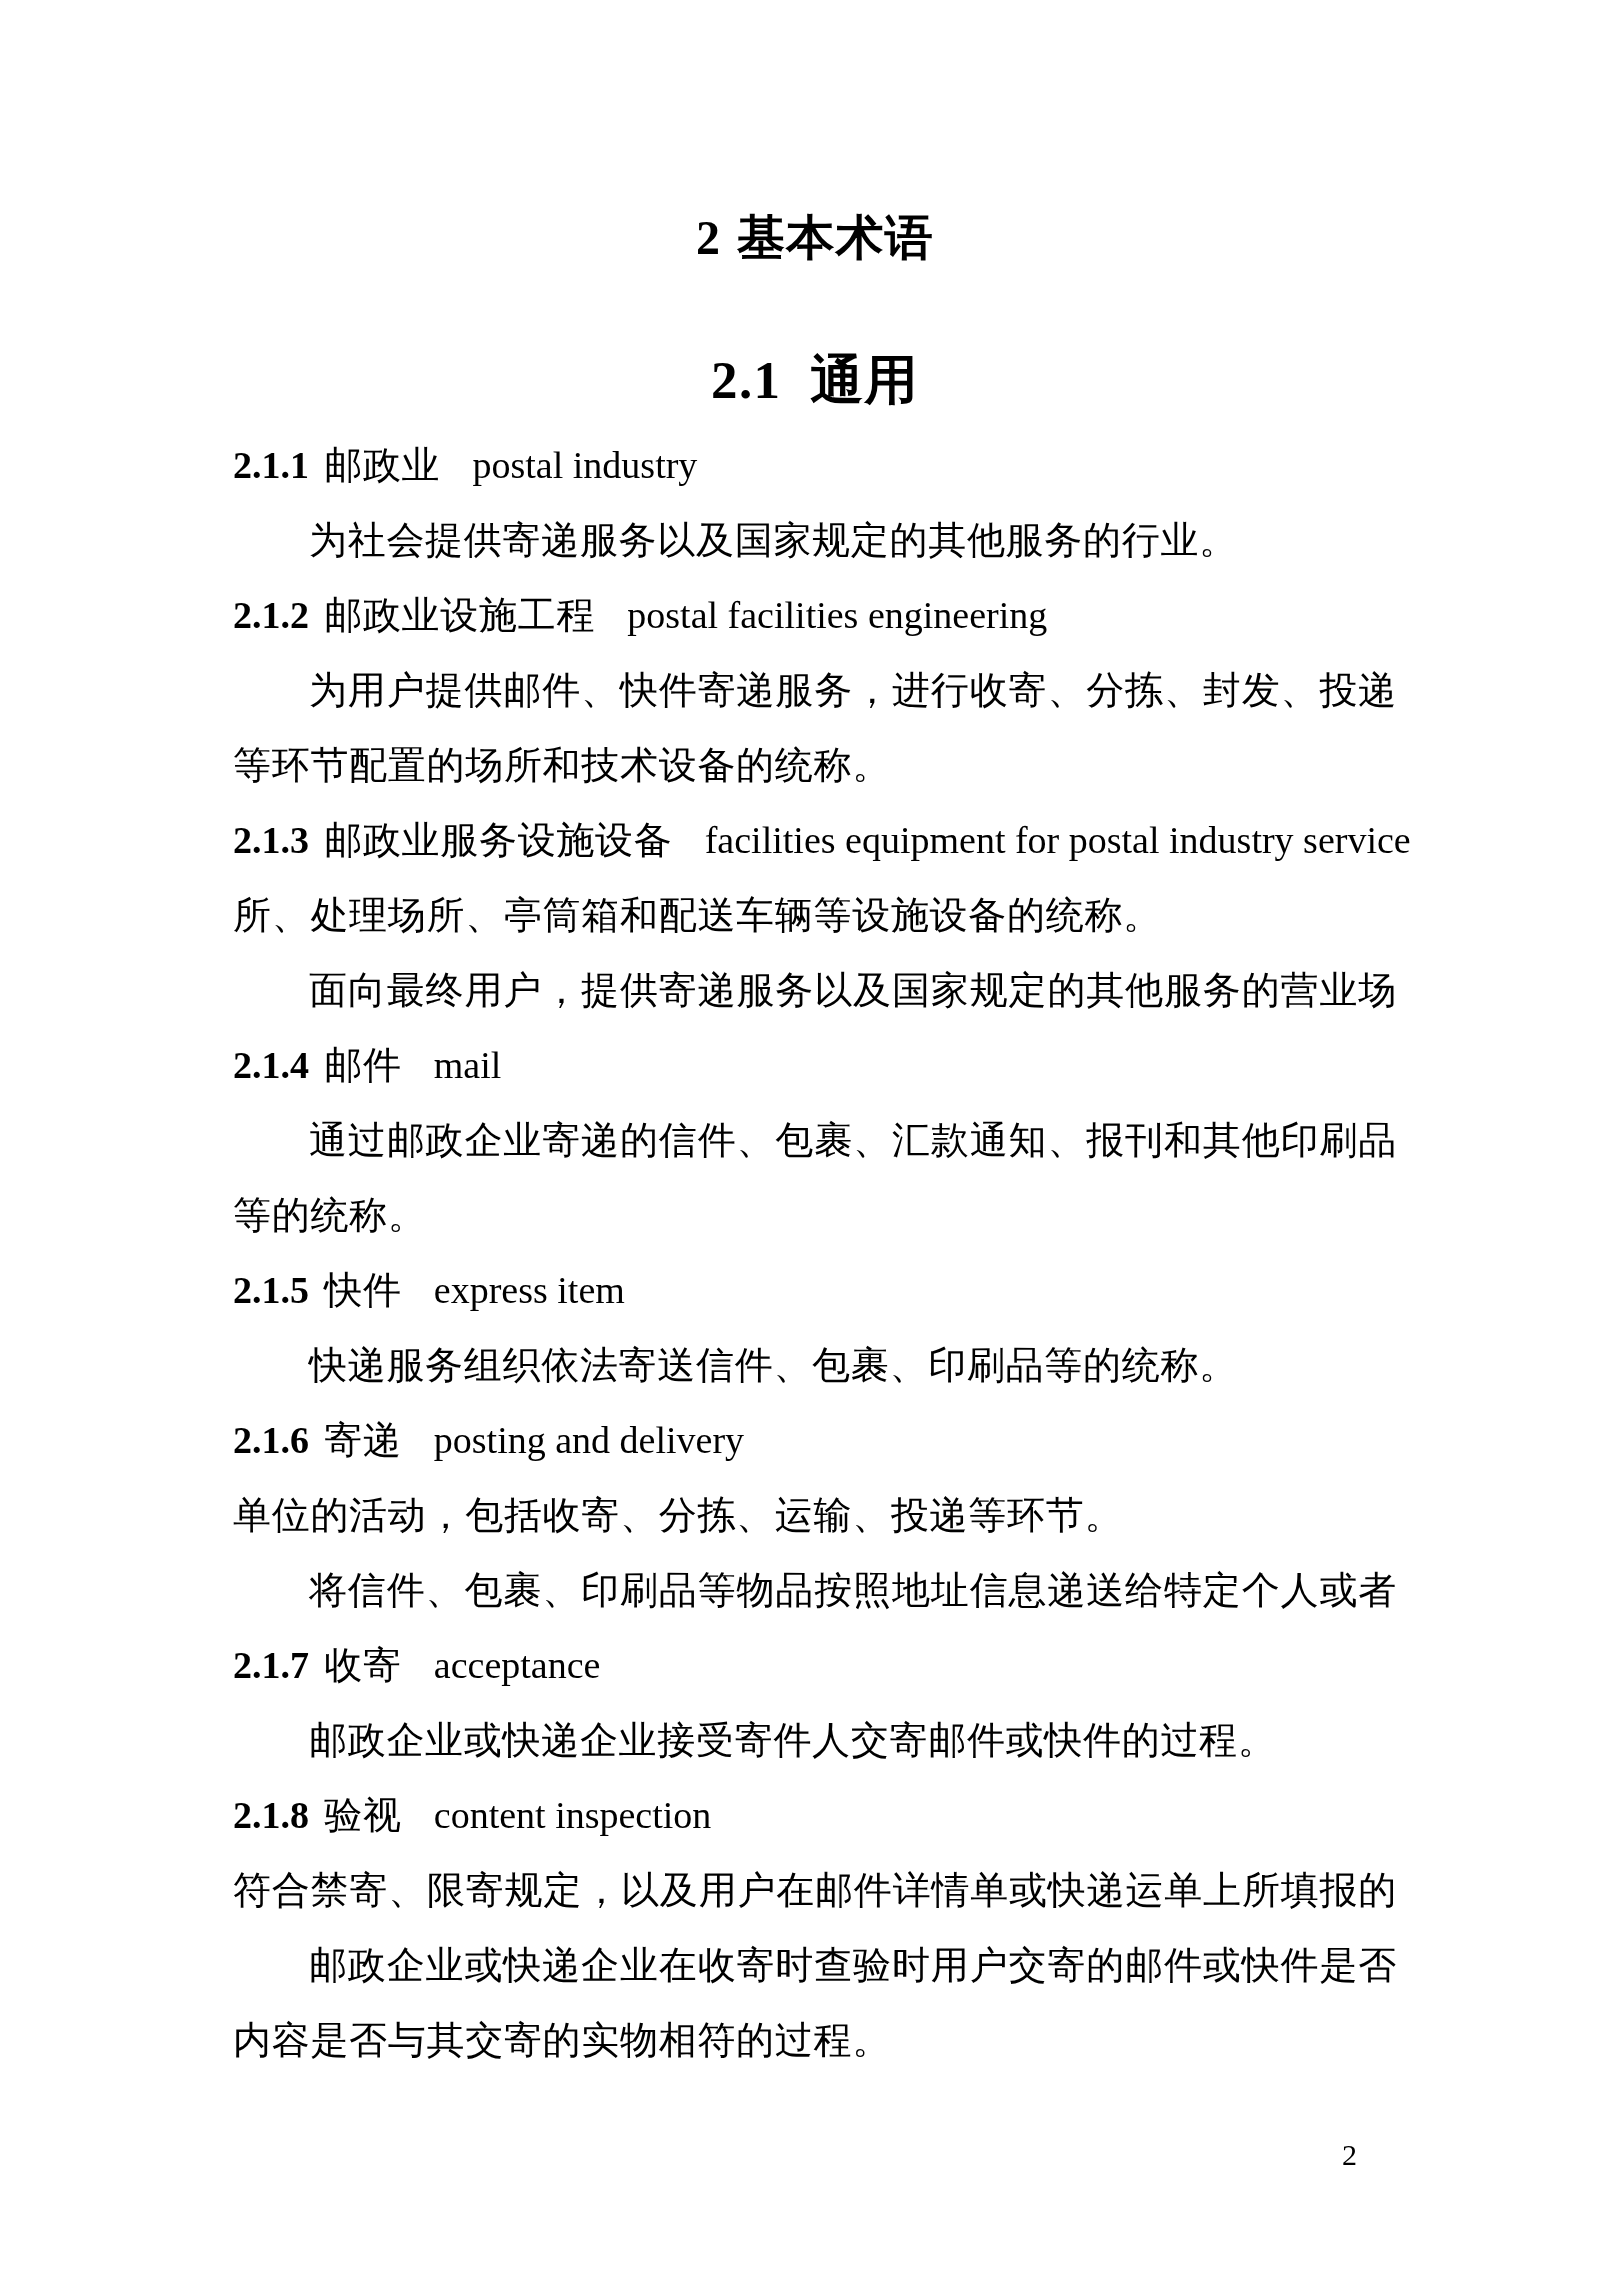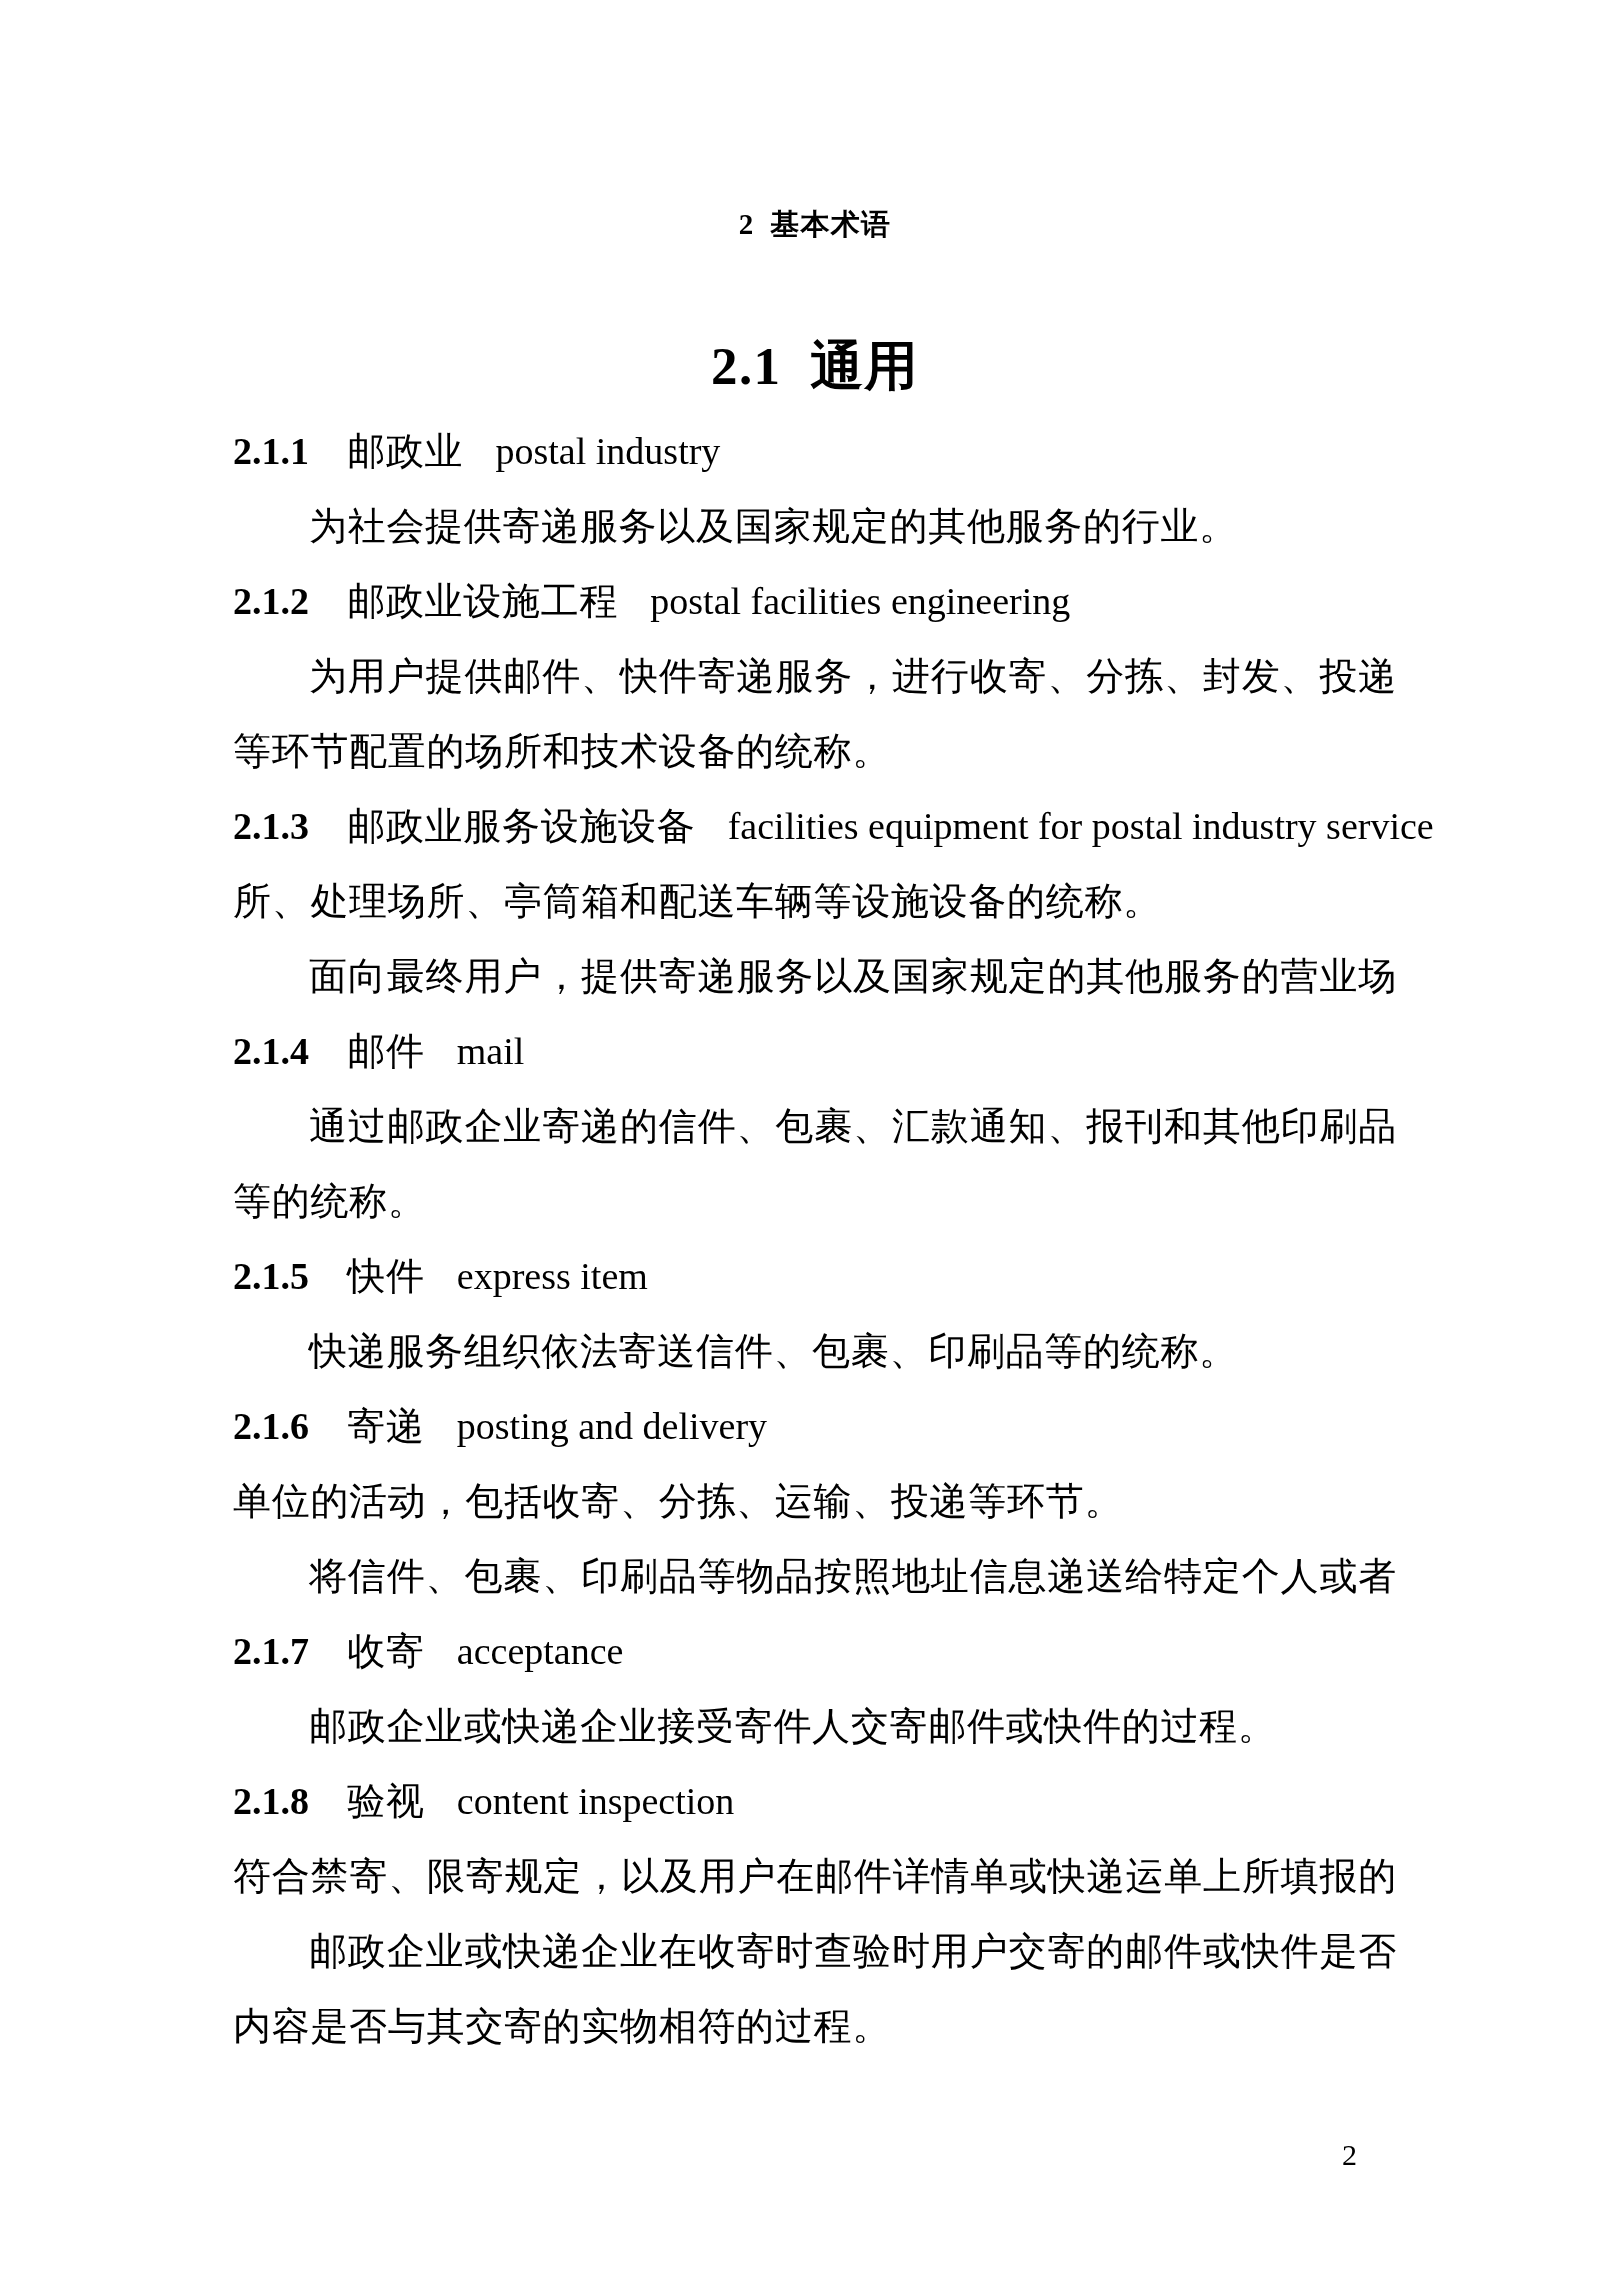--- a/index.html
+++ b/index.html
@@ -14,24 +14,24 @@
     background: #ffffff;
     color: #000000;
     font-family: "Liberation Serif", "DejaVu Serif", serif;
     overflow: hidden;
   }
   .content {
     width: 1164px;
     margin-left: 233px;
   }
   .doc-title {
-    margin: 0;
+    margin: 14px;
     padding-top: 200px;
     text-align: center;
-    font-size: 29px;
+    font-size: 48px;
     font-weight: bold;
     line-height: 48px;
     letter-spacing: 1.3px;
   }
   .doc-title .t-num { margin-right: 15.7px; }
   .doc-subtitle {
     margin: 0;
     margin-top: 96px;
     text-align: center;
     font-size: 53px;
@@ -50,21 +50,21 @@
     letter-spacing: 0.7px;
   }
   .heading-line {
     white-space: nowrap;
   }
   .heading-line .num {
     font-weight: bold;
     letter-spacing: 0;
   }
   .heading-line .term {
-    margin-left: 28px;
+    margin-left: 5px;
   }
   .heading-line .eng {
     margin-left: 22px;
     letter-spacing: 0;
     text-align: center;
   }
   .def-line.indent {
     text-indent: 76px;
   }
   .def-line.fill {

